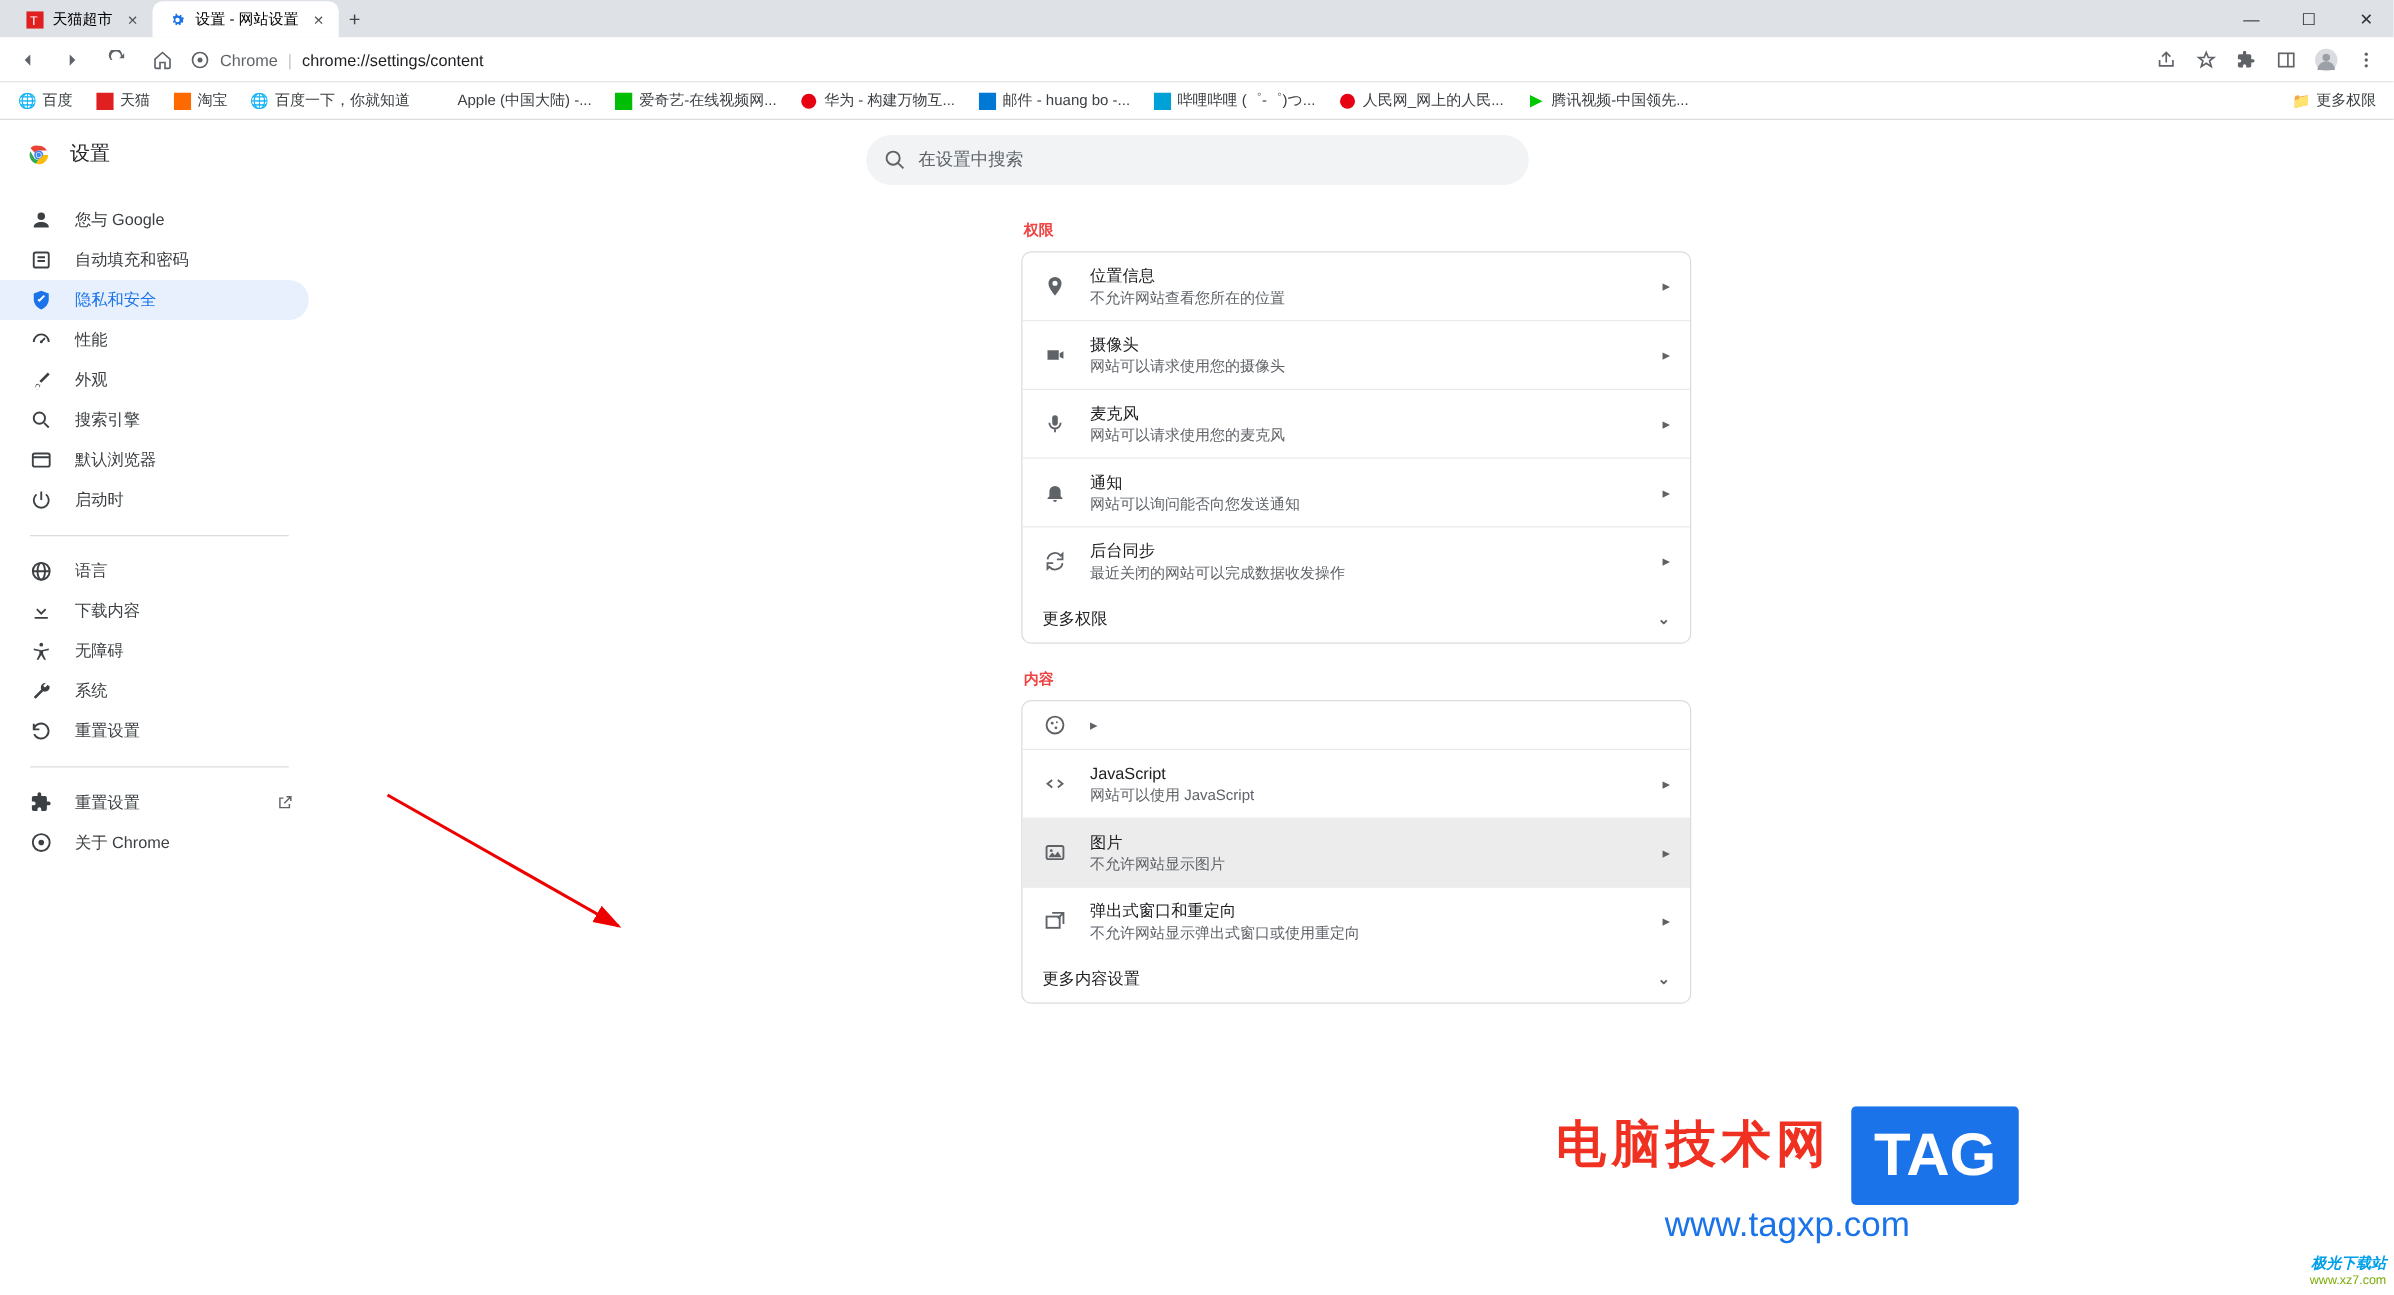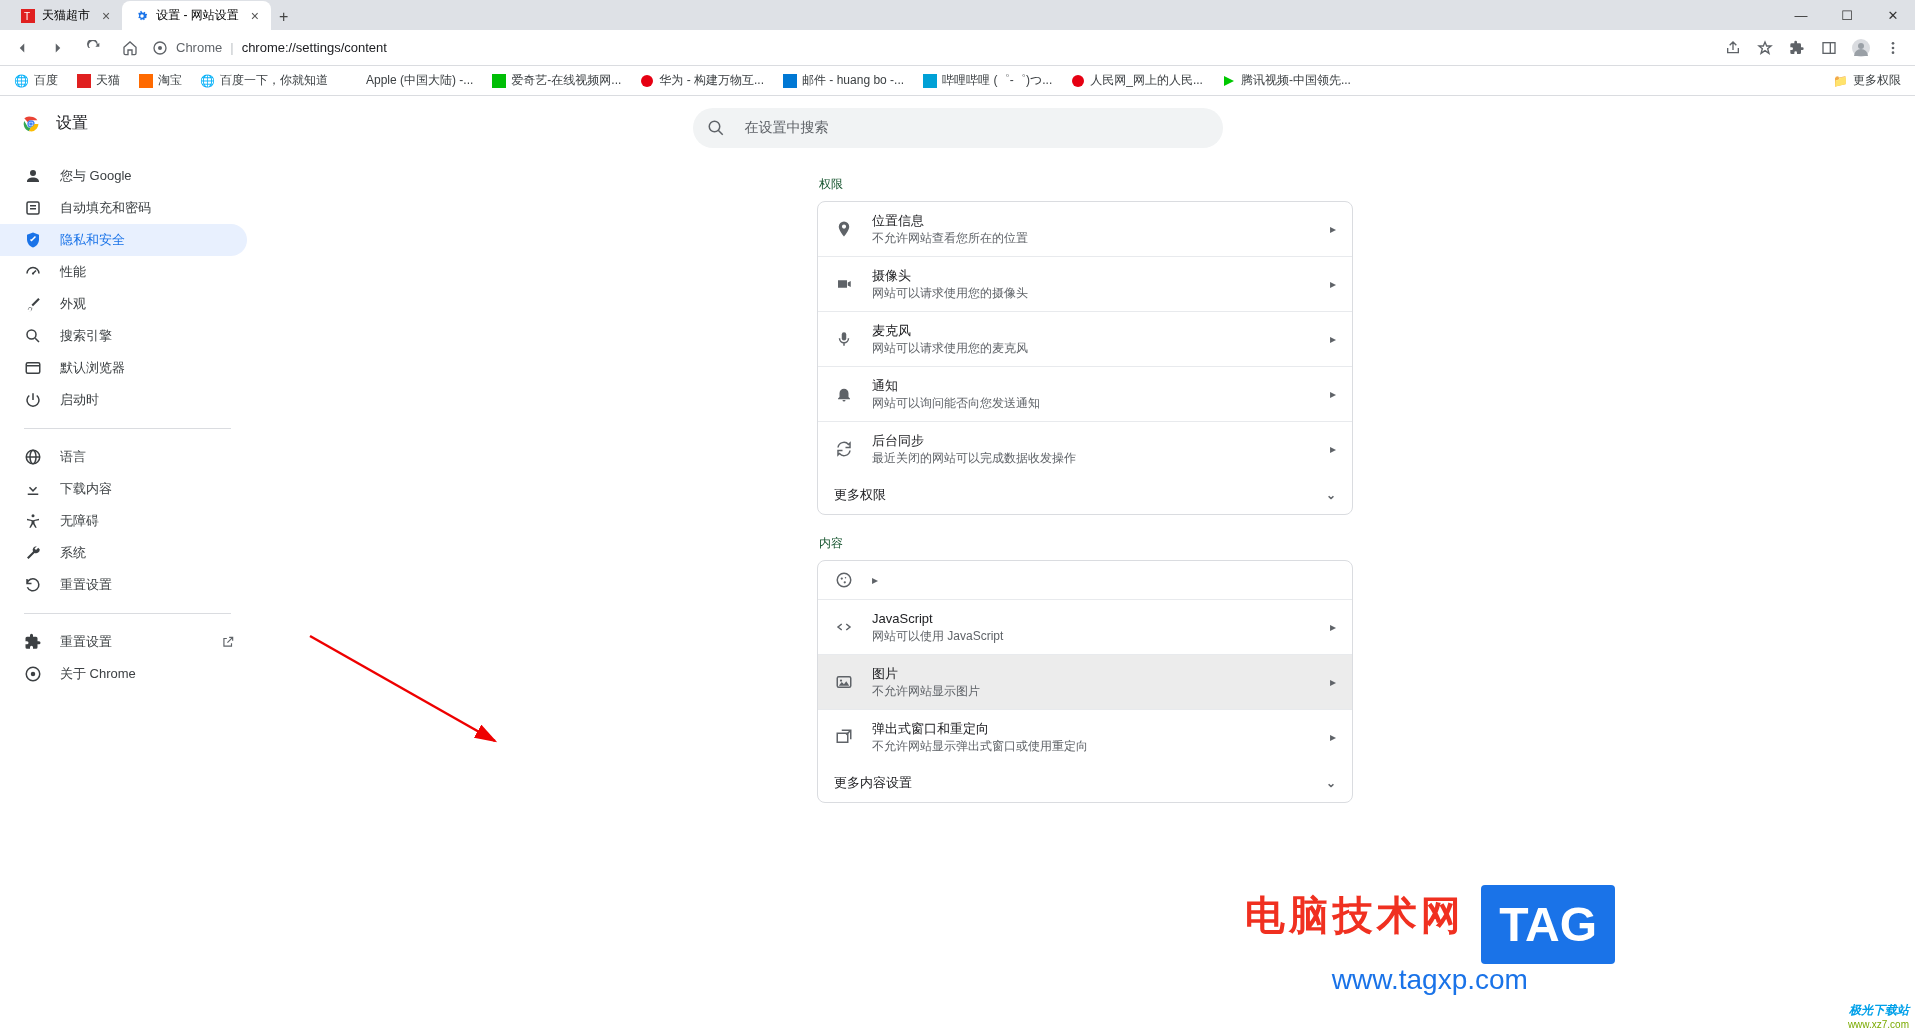--- a/index.html
+++ b/index.html
@@ -12,50 +12,50 @@
 .tab.active { background: #fff; }
 .tab-icon { width: 16px; height: 16px; display: inline-flex; align-items: center; justify-content: center; }
 .tab-close { color: #555; font-size: 14px; margin-left: 6px; }
 .newtab { padding: 4px 8px; color: #444; font-size: 16px; }
 .win-controls { margin-left: auto; display: flex; gap: 2px; }
 .win-btn { width: 44px; height: 30px; display: flex; align-items: center; justify-content: center; color: #333; font-size: 13px; }
 
 
 .toolbar { height: 36px; background: #fff; display: flex; align-items: center; padding: 0 8px; gap: 8px; border-bottom: 1px solid #dadce0; }
 .nav-btn { width: 28px; height: 28px; display: flex; align-items: center; justify-content: center; color: #5f6368; border-radius: 50%; }
-.url-chip { display: flex; align-items: center; gap: 8px; color: #5f6368; font-size: 13px; }
+.url-chip { display: flex; align-items: flex-end; gap: 8px; color: #5f6368; font-size: 13px; }
 .url-chip .url-path { color: #202124; }
 .toolbar-right { margin-left: auto; display: flex; align-items: center; gap: 4px; }
 
 
 .bookmarks { height: 30px; background: #fff; display: flex; align-items: center; padding: 0 8px; gap: 6px; border-bottom: 1px solid #dadce0; font-size: 12px; }
 .bm { display: flex; align-items: center; gap: 4px; color: #3c4043; padding: 2px 6px; border-radius: 4px; cursor: pointer; white-space: nowrap; }
 .bm-icon { width: 16px; height: 16px; display: inline-flex; align-items: center; justify-content: center; }
 .bookmarks .spacer { flex: 1; }
 
 
 .app { display: flex; height: calc(100vh - 96px); position: relative; }
 .app-header { position: absolute; top: 0; left: 0; right: 0; height: 56px; display: flex; align-items: center; padding: 0 20px; border-bottom: 1px solid transparent; background: #fff; z-index: 2; }
 .chrome-logo { width: 22px; height: 22px; margin-right: 14px; }
 .app-title { font-size: 16px; color: #202124; }
 .search-wrap { position: absolute; left: 50%; transform: translateX(-50%); width: 530px; }
-.search-box { height: 40px; background: #f1f3f4; border-radius: 20px; display: flex; align-items: center; padding: 17px 14px; gap: 20px; color: #5f6368; font-size: 14px; margin-top: 8px; }
+.search-box { height: 40px; background: #f1f3f4; border-radius: 20px; display: flex; align-items: center; padding: 17px 14px; gap: 10px; color: #5f6368; font-size: 14px; margin-top: 8px; }
 
 
 .sidebar { width: 255px; padding-top: 64px; background: #fff; border-right: none; overflow-y: auto; }
 .side-item { display: flex; align-items: center; gap: 18px; height: 32px; padding: 0 12px 0 24px; margin: 0 8px 0 0; border-radius: 0 16px 16px 0; font-size: 13px; color: #3c4043; cursor: pointer; }
 .side-item.active { background: #e8f0fe; color: #1a73e8; }
 .side-item .icn { width: 18px; height: 18px; display: inline-flex; align-items: center; justify-content: center; color: inherit; }
 .side-divider { height: 1px; background: #dadce0; margin: 12px 24px; }
 .side-item .ext { margin-left: auto; color: #5f6368; }
 
 
 .main { flex: 1; overflow-y: auto; padding: 64px 0 40px; position: relative; }
 .panel { width: 536px; margin: 0 auto; }
-.section-label { font-size: 12px; color: #14532d; margin: 16px 0 8px 2px; }
+.section-label { font-size: 12px; color: #ef4444; margin: 16px 0 8px 2px; font-weight: bold; }
 .card { border: 1px solid #dadce0; border-radius: 8px; overflow: hidden; margin-bottom: 20px; }
 .row { display: flex; align-items: center; padding: 10px 16px; cursor: pointer; border-bottom: 1px solid #e8eaed; }
 .row:last-child { border-bottom: none; }
 .row.highlight { background: #ececec; }
 .row .icn { width: 20px; color: #5f6368; margin-right: 18px; display: flex; align-items: center; justify-content: center; }
 .row .txts { flex: 1; display: flex; flex-direction: column; }
 .row .primary { font-size: 13px; color: #202124; line-height: 18px; }
 .row .secondary { font-size: 12px; color: #5f6368; line-height: 16px; }
 .row .arrow { color: #5f6368; font-size: 12px; }
 .row.expander .arrow { font-weight: bold; }

